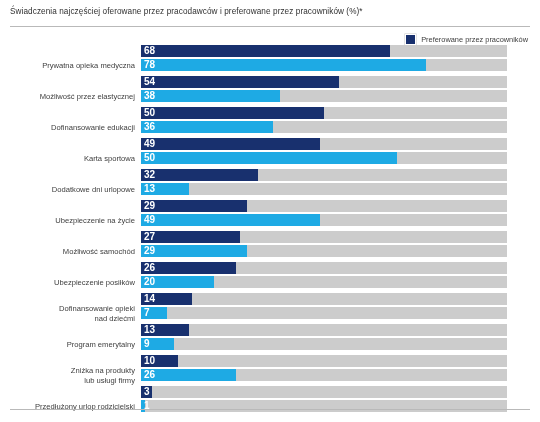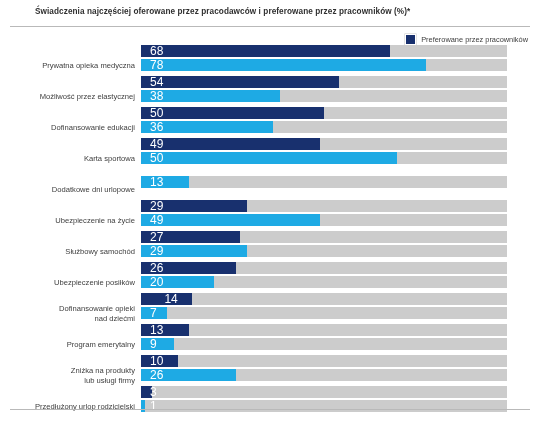--- a/index.html
+++ b/index.html
@@ -19,26 +19,25 @@
     width: 540px;
     height: 422px;
     box-sizing: border-box;
   }
   
   .title-zone {
     padding: 7px 10px 5px 10px;
   }
   .chart-title {
     font-size: 8.2px;
-    font-weight: bold;
+    font-weight: normal;
     color: #2f2f2f;
     letter-spacing: 0.01em;
     line-height: 1.2;
     white-space: nowrap;
-    margin-left: 25px;
   }
   .title-rule {
     margin: 4px 10px 0 10px;
     height: 1px;
     background: #b9b9b9;
   }
   
   .legend {
     display: flex;
     justify-content: flex-end;
@@ -117,23 +116,23 @@
     align-items: center;
   }
   .fill.preferred {
     background: #18306e;
   }
   .fill.offered {
     background: #1eaae4;
   }
   .val {
     color: #ffffff;
-    font-size: 12px;
-    font-weight: normal;
-    padding-left: 9px;
+    font-size: 10px;
+    font-weight: bold;
+    padding-left: 3px;
     line-height: 1;
     white-space: nowrap;
   }
   
   .footer-rule {
     position: absolute;
     left: 10px;
     right: 10px;
     bottom: 12px;
     height: 1px;
@@ -215,20 +214,25 @@
             <div class="fill offered" style="width: 70%;">
               <span class="val">50</span>
             </div>
           </div>
         </div>
       </div>
       <div class="row">
         <div class="row-label">Dodatkowe dni urlopowe</div>
         <div class="bars">
           <div class="track">
+            <div class="fill preferred" style="width: 32%;">
+              <span class="val">32</span>
+            </div>
+          </div>
+          <div class="track">
             <div class="fill offered" style="width: 13%;">
               <span class="val">13</span>
             </div>
           </div>
         </div>
       </div>
       <div class="row">
         <div class="row-label">Ubezpieczenie na życie</div>
         <div class="bars">
           <div class="track">
@@ -237,21 +241,21 @@
             </div>
           </div>
           <div class="track">
             <div class="fill offered" style="width: 49%;">
               <span class="val">49</span>
             </div>
           </div>
         </div>
       </div>
       <div class="row">
-        <div class="row-label">Służbowy samochód</div>
+        <div class="row-label">Możliwość samochód</div>
         <div class="bars">
           <div class="track">
             <div class="fill preferred" style="width: 27%;">
               <span class="val">27</span>
             </div>
           </div>
           <div class="track">
             <div class="fill offered" style="width: 29%;">
               <span class="val">29</span>
             </div>
@@ -271,21 +275,21 @@
               <span class="val">20</span>
             </div>
           </div>
         </div>
       </div>
       <div class="row">
         <div class="row-label">Dofinansowanie opieki
 nad dziećmi</div>
         <div class="bars">
           <div class="track">
-            <div class="fill preferred" style="width: 14%; justify-content: center;">
+            <div class="fill preferred" style="width: 14%;">
               <span class="val">14</span>
             </div>
           </div>
           <div class="track">
             <div class="fill offered" style="width: 7%;">
               <span class="val">7</span>
             </div>
           </div>
         </div>
       </div>

